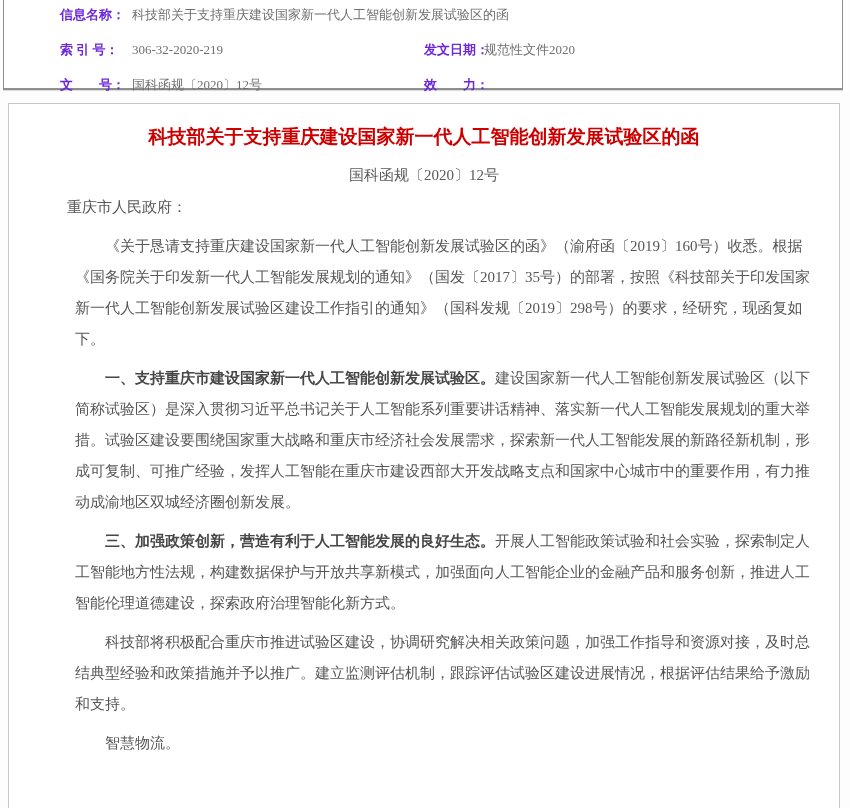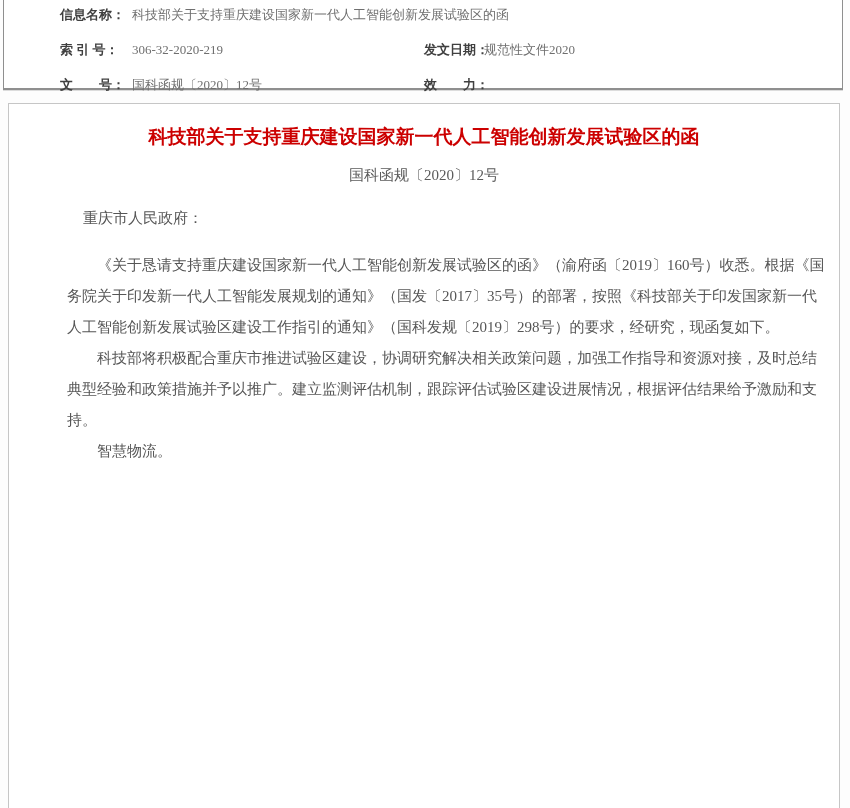--- a/index.html
+++ b/index.html
@@ -37,21 +37,21 @@
     height: 19px;
     margin-top: 16px;
   }
   .meta-row:first-child { margin-top: 7px; }
   .meta-label {
     position: absolute;
     top: 0;
     font-size: 13px;
     line-height: 19px;
     font-weight: bold;
-    color: #404040;
+    color: #6d28d9;
     white-space: pre;
   }
   .meta-value {
     position: absolute;
     top: 0;
     font-size: 13px;
     line-height: 19px;
     color: #6f6f6f;
     white-space: nowrap;
   }
@@ -85,25 +85,25 @@
     line-height: 24px;
     color: #5a5a5a;
   }
   .doc-content {
     margin: 5px 12px 0 58px;
     font-size: 15px;
     line-height: 31px;
     color: #565656;
   }
   .salutation {
-    margin: 16px;
+    margin: 0;
     text-indent: 0;
   }
   .para {
-    margin: 0;
+    margin: 8px;
     text-indent: 2em;
   }
   .para .lead {
     font-weight: bold;
     color: #474747;
   }
 </style>
 </head>
 <body>
 
@@ -127,18 +127,20 @@
       <span class="meta-value v2"></span>
     </div>
   </div>
 
   <div class="doc-box">
     <h1 class="doc-title">科技部关于支持重庆建设国家新一代人工智能创新发展试验区的函</h1>
     <div class="doc-number">国科函规〔2020〕12号</div>
     <div class="doc-content">
       <p class="salutation">重庆市人民政府：</p>
       <p class="para"><span class="lead"></span><span>《关于恳请支持重庆建设国家新一代人工智能创新发展试验区的函》（渝府函〔2019〕160号）收悉。根据《国务院关于印发新一代人工智能发展规划的通知》（国发〔2017〕35号）的部署，按照《科技部关于印发国家新一代人工智能创新发展试验区建设工作指引的通知》（国科发规〔2019〕298号）的要求，经研究，现函复如下。</span></p>
+      <p class="para"><span class="lead">一、支持重庆市建设国家新一代人工智能创新发展试验区。</span><span>建设国家新一代人工智能创新发展试验区（以下简称试验区）是深入贯彻习近平总书记关于人工智能系列重要讲话精神、落实新一代人工智能发展规划的重大举措。试验区建设要围绕国家重大战略和重庆市经济社会发展需求，探索新一代人工智能发展的新路径新机制，形成可复制、可推广经验，发挥人工智能在重庆市建设西部大开发战略支点和国家中心城市中的重要作用，有力推动成渝地区双城经济圈创新发展。</span></p>
+      <p class="para"><span class="lead">三、加强政策创新，营造有利于人工智能发展的良好生态。</span><span>开展人工智能政策试验和社会实验，探索制定人工智能地方性法规，构建数据保护与开放共享新模式，加强面向人工智能企业的金融产品和服务创新，推进人工智能伦理道德建设，探索政府治理智能化新方式。</span></p>
       <p class="para"><span class="lead"></span><span>科技部将积极配合重庆市推进试验区建设，协调研究解决相关政策问题，加强工作指导和资源对接，及时总结典型经验和政策措施并予以推广。建立监测评估机制，跟踪评估试验区建设进展情况，根据评估结果给予激励和支持。</span></p>
       <p class="para"><span class="lead"></span><span>智慧物流。</span></p>
     </div>
   </div>
 
 </div>
 
 </body></html>

